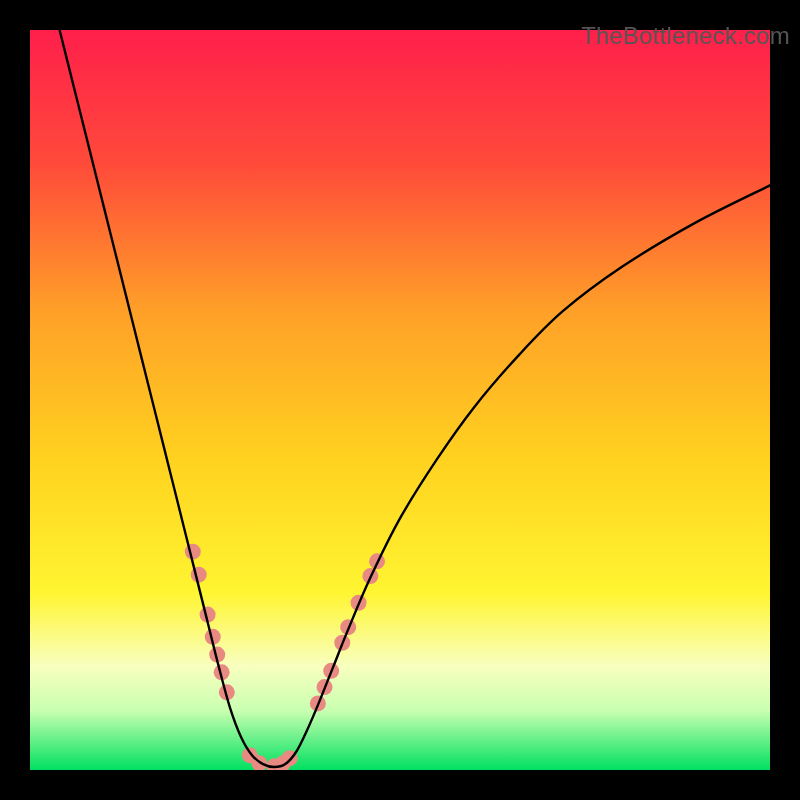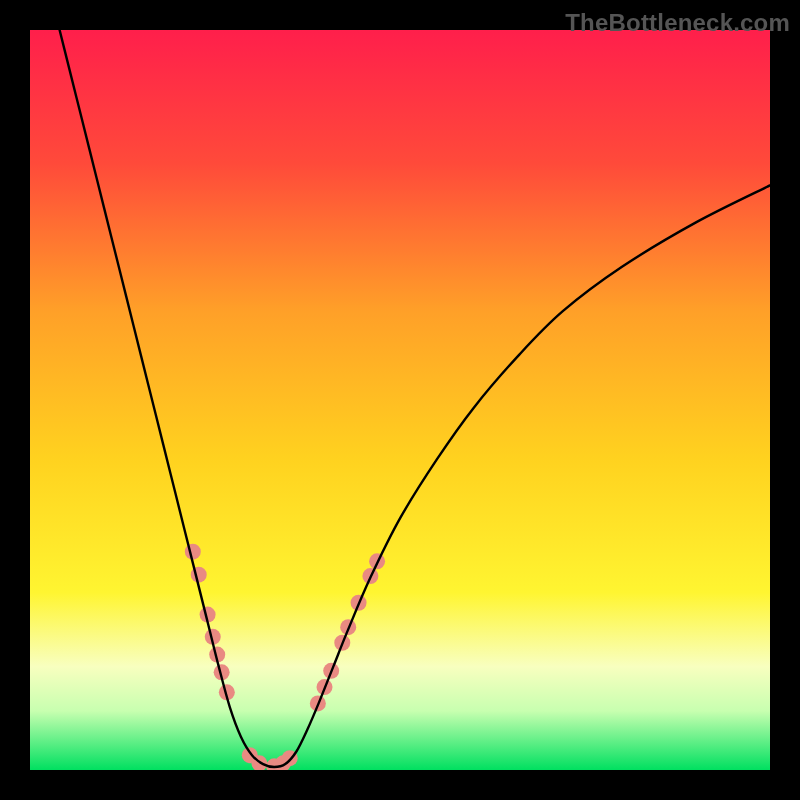--- a/index.html
+++ b/index.html
@@ -20,25 +20,25 @@
   .plot {
     position: absolute;
     left: 30px;
     top: 30px;
     width: 740px;
     height: 740px;
     overflow: hidden;
   }
   .watermark {
     position: absolute;
-    top: 9px;
+    top: 22px;
     right: 10px;
     color: #555;
     font-size: 24px;
-    font-weight: 700;
+    font-weight: 400;
     letter-spacing: 0.2px;
     z-index: 10;
   }
 </style>
 </head>
 <body>
 
 <div class="frame">
   <div class="watermark">TheBottleneck.com</div>
   <div class="plot">

